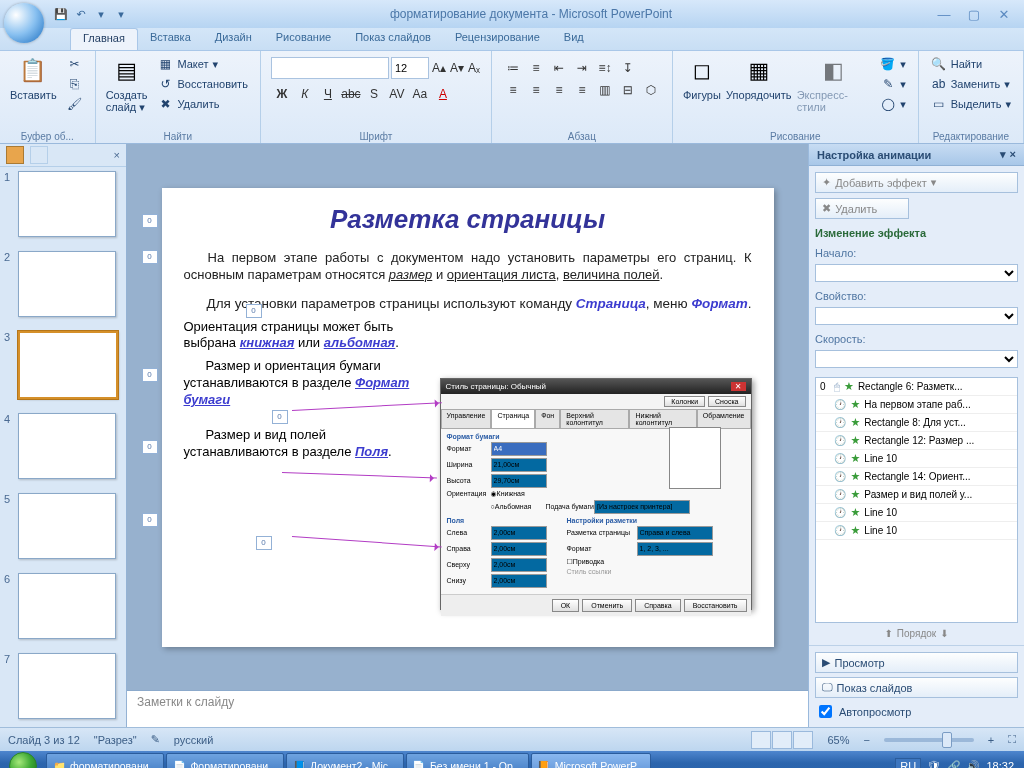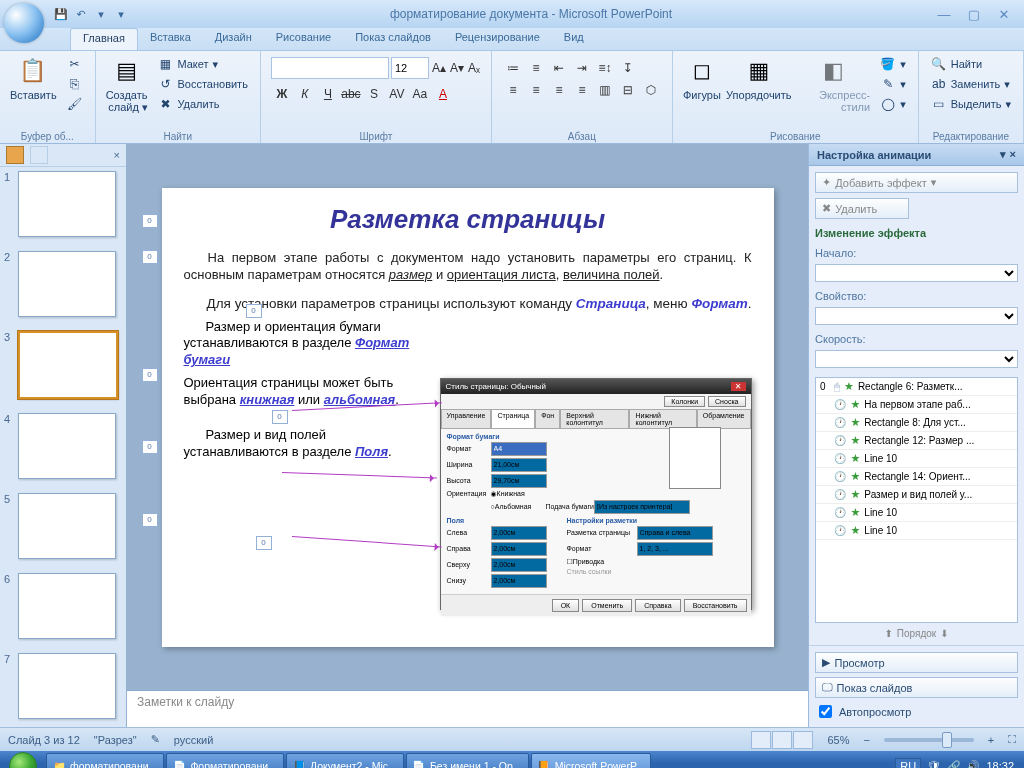--- a/index.html
+++ b/index.html
@@ -11,21 +11,21 @@
 .win-controls{display:flex;gap:6px;margin-right:8px}
 .win-btn{width:24px;height:18px;display:flex;align-items:center;justify-content:center;color:#5b8ac1;font-size:13px}
 .ribbon-tabs{height:22px;background:linear-gradient(#d4e6f8,#c8def4);display:flex;padding-left:70px;border-bottom:1px solid #a9c7e8}
 .ribbon-tab{padding:3px 12px;font-size:11px;color:#3a6a99;cursor:pointer}
 .ribbon-tab.active{background:#edf3fb;border-radius:3px 3px 0 0;border:1px solid #a9c7e8;border-bottom:none;color:#1e3a5f}
 .ribbon{height:92px;background:linear-gradient(#edf3fb,#dce9f8);border-bottom:1px solid #9ab9dc;display:flex}
 .group{border-right:1px solid #b5cfe9;padding:2px 6px;display:flex;flex-direction:column;position:relative}
 .group-label{font-size:10px;color:#5a7ba3;text-align:center;padding:1px 0;position:absolute;bottom:0;left:0;right:0;cursor:pointer}
 .big-btn{display:flex;flex-direction:column;align-items:center;padding:2px 4px;cursor:pointer;min-width:38px}
 .big-ico{width:32px;height:32px;display:flex;align-items:center;justify-content:center;font-size:22px;margin-bottom:2px}
-.big-lbl{font-size:11px;color:#21436e;text-align:right;line-height:1.1}
+.big-lbl{font-size:11px;color:#21436e;text-align:left;line-height:1.1}
 .group-body{display:flex;flex:1}
 .sm-stack{display:flex;flex-direction:column;gap:2px;padding:2px 4px}
 .sm-btn{display:flex;align-items:center;gap:4px;font-size:11px;color:#21436e;cursor:pointer;padding:1px 2px}
 .sm-ico{width:16px;height:16px;display:flex;align-items:center;justify-content:center;font-size:12px}
 .font-row{display:flex;gap:2px;align-items:center;margin-bottom:4px}
 .font-sel{border:1px solid #aac3e0;background:#fff;height:20px;font-size:11px;padding:0 3px}
 .fmt-row{display:flex;gap:1px}
 .fmt-btn{width:20px;height:20px;border:1px solid transparent;display:flex;align-items:center;justify-content:center;font-size:12px;cursor:pointer;color:#333}
 .workspace{display:flex;height:583px;background:#9db7d4}
 .thumbs{width:126px;background:#d9e7f6;border-right:1px solid #94b2d4;overflow-y:auto}
@@ -292,25 +292,25 @@
   <div class="slide-area">
     <div class="slide-canvas">
       <div class="slide">
         <h1>Разметка страницы</h1>
         <p class="slide-p" style="text-indent:24px">
           <span>На первом этапе работы с документом надо установить параметры его страниц. К основным параметрам относятся </span><span class="em">размер</span><span> и </span><span class="ul">ориентация листа</span><span>, </span><span class="ul">величина полей</span><span>.</span>
         </p>
         <p class="slide-cmd">
           <span>Для установки параметров страницы используют команду </span><b>Страница</b><span>, меню </span><b>Формат</b><span>.</span>
         </p>
+        <div class="side-block">
+          <span>Ориентация страницы может быть выбрана </span><b>книжная</b><span> или </span><b>альбомная</b>.
+        </div>
         <div class="side-block" style="text-indent:22px">
           <span>Размер и ориентация бумаги устанавливаются в разделе </span><b>Формат бумаги</b>
-        </div>
-        <div class="side-block">
-          <span>Ориентация страницы может быть выбрана </span><b>книжная</b><span> или </span><b>альбомная</b>.
         </div>
         <div class="side-block" style="text-indent:22px;margin-top:18px">
           <span>Размер и вид полей устанавливаются в разделе </span><b>Поля</b>.
         </div>
 
         <div class="dlg">
           <div class="dlg-ti">
               <span>Стиль страницы: Обычный</span>
               <span style="background:#c33;padding:0 4px">✕</span>
             </div>

